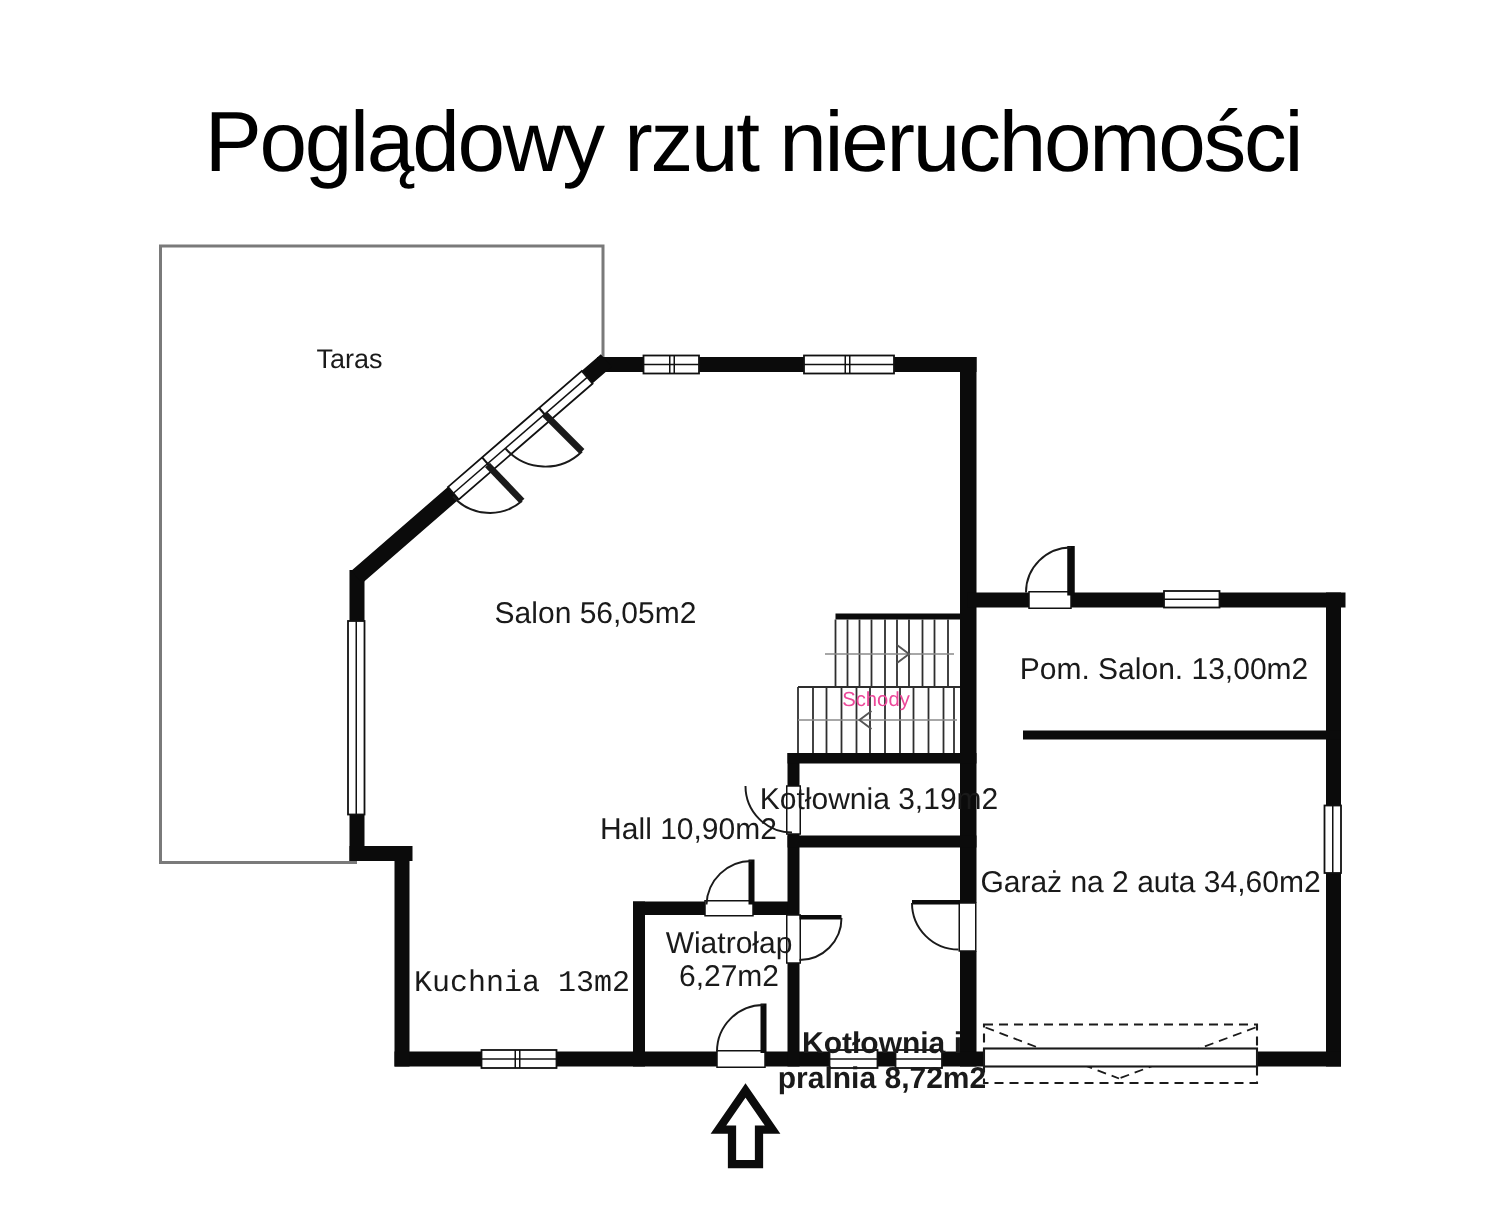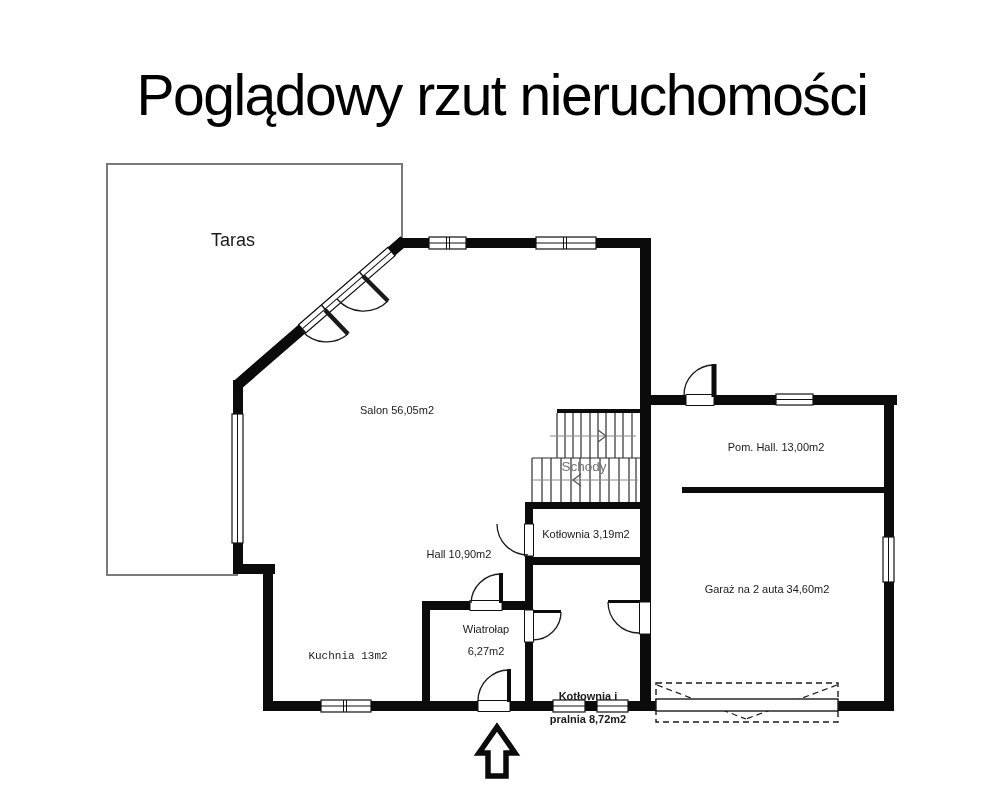--- a/index.html
+++ b/index.html
@@ -7,24 +7,24 @@
     position:relative;width:1004px;height:804px;background:#fff;overflow:hidden;
     font-family:"Liberation Sans", sans-serif;color:#1a1a1a;margin-top:12px;
   }
   .title{
     position:absolute;left:50%;top:50px;transform:translateX(-50%);
     font-size:57px;letter-spacing:-1.5px;font-weight:400;color:#000;white-space:nowrap;
   }
   .plan-svg{position:absolute;left:0;top:0;}
   .room-label{
     position:absolute;transform:translate(-50%,-50%);
-    font-size:11px;line-height:21px;text-align:center;white-space:nowrap;color:#1a1a1a;
+    font-size:20px;line-height:21px;text-align:center;white-space:nowrap;color:#1a1a1a;
   }
   .room-label.big{font-size:18px;text-align:center;}
-  .room-label.small{font-size:13.5px;color:#737373;}
+  .room-label.small{font-size:13.5px;color:#ec4899;}
   .room-label span{display:block;}
 </style>
 </head>
 <body>
 
 <div class="canvas">
 
   <div class="title">Poglądowy rzut nieruchomości</div>
 
   <svg class="plan-svg" width="1004" height="804" viewBox="0 0 1004 804">
@@ -192,21 +192,21 @@
 
     <polygon points="497,715 479,741 488,741 488,764 506,764 506,741 515,741" fill="#fff" stroke="#0b0b0b" stroke-width="5.5" stroke-linejoin="miter"></polygon>
   </svg>
 
   <div class="room-label big" style="left:233px;top:228px;">Taras</div>
 
   <div class="room-label" style="left:397px;top:398px;">Salon 56,05m2</div>
 
   <div class="room-label small" style="left:584px;top:454px;">Schody</div>
 
-  <div class="room-label" style="left:776px;top:435px;">Pom. Hall. 13,00m2</div>
+  <div class="room-label" style="left:776px;top:435px;">Pom. Salon. 13,00m2</div>
 
   <div class="room-label" style="left:586px;top:522px;">Kotłownia 3,19m2</div>
 
   <div class="room-label" style="left:459px;top:542px;">Hall 10,90m2</div>
 
   <div class="room-label" style="left:767px;top:577px;">Garaż na 2 auta 34,60m2</div>
 
   <div class="room-label" style="left:486px;top:628px;line-height:22px;">
     <span>Wiatrołap</span>
     <span>6,27m2</span>

